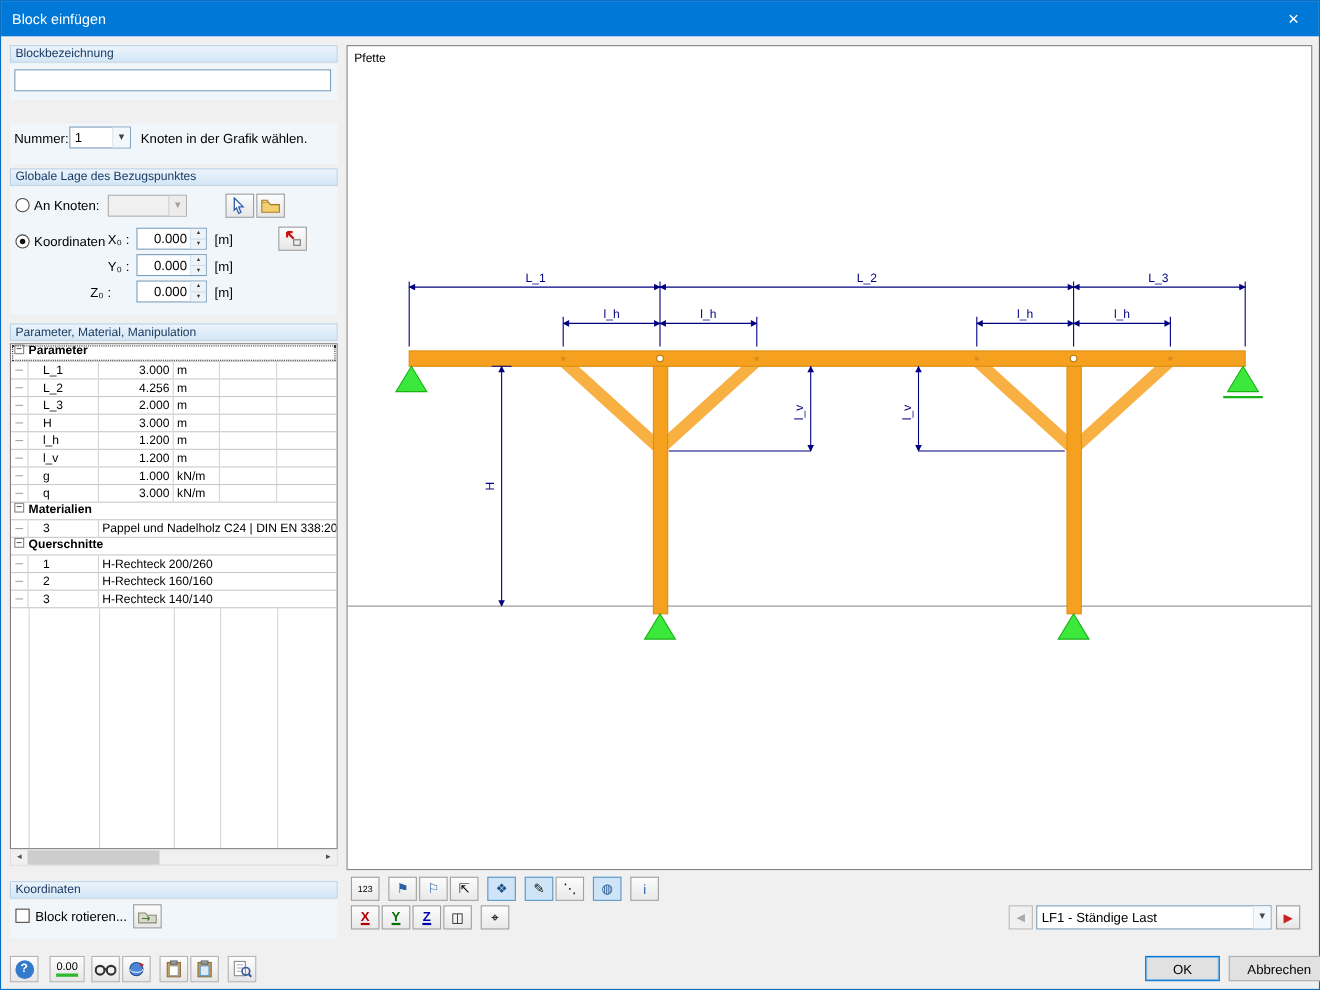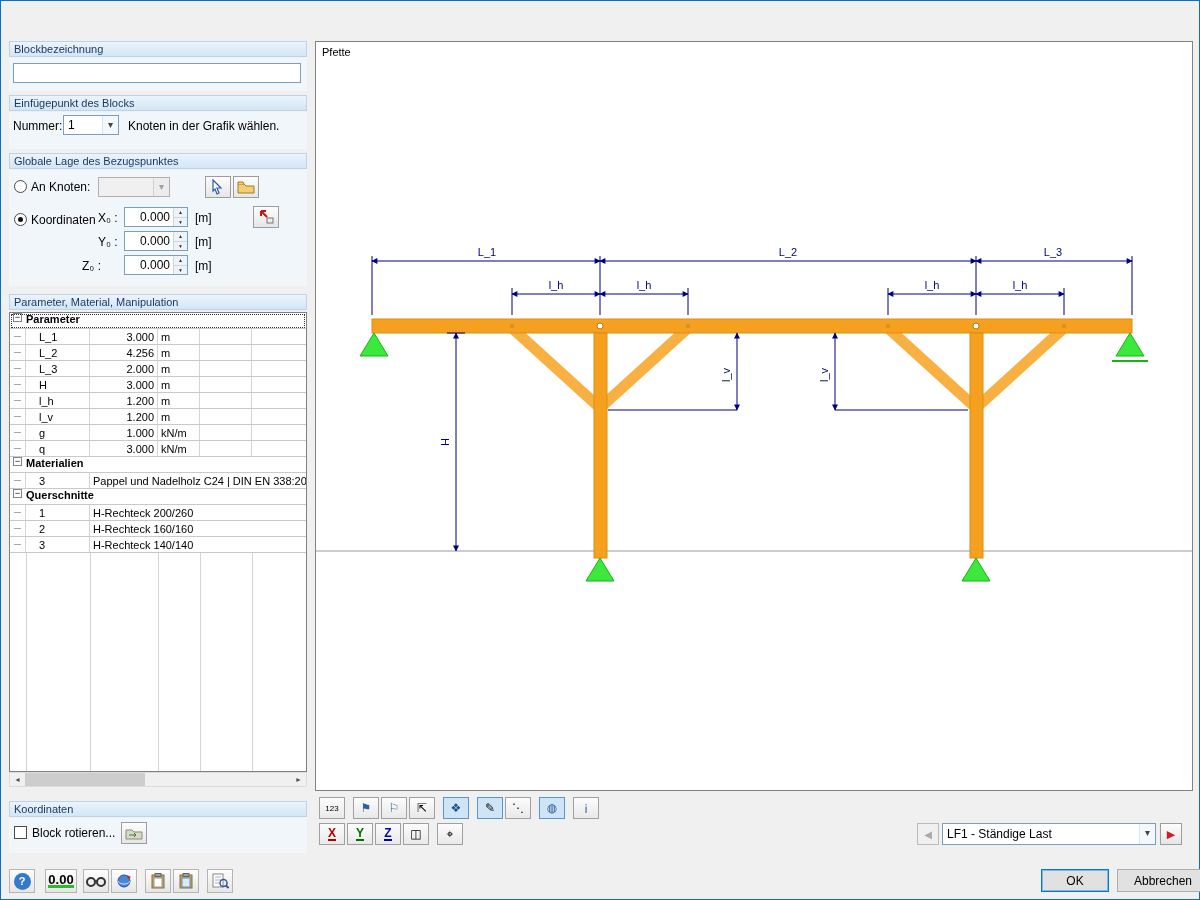--- a/index.html
+++ b/index.html
@@ -72,36 +72,41 @@
   .axis-y { color:#007000; font-weight:bold; border-bottom:2px solid #007000; line-height:12px; }
   .axis-z { color:#0000b0; font-weight:bold; border-bottom:2px solid #0000b0; line-height:12px; }
 
   .lc-prev { position:absolute; left:916px; top:822px; width:22px; height:22px; border:1px solid #bbb; background:#f0f0f0; color:#aaa; font-size:10px; display:flex; align-items:center; justify-content:center; }
   .lc-combo { left:941px; top:822px; width:214px; height:22px; }
   .lc-next { position:absolute; left:1159px; top:822px; width:22px; height:22px; border:1px solid #9d9d9d; background:linear-gradient(#fdfdfd,#e6e6e6); color:#cc2020; font-size:11px; display:flex; align-items:center; justify-content:center; cursor:pointer; }
 
   
   .fbtn { position:absolute; top:868px; width:26px; height:24px; border:1px solid #b5b5b5; background:linear-gradient(#fdfdfd,#e6e6e6); display:flex; align-items:center; justify-content:center; cursor:pointer; }
   .help-glyph { width:17px; height:17px; border-radius:50%; background:#3379cc; color:#fff; font-size:11px; font-weight:bold; text-align:center; line-height:17px; }
-  .units-glyph { font-size:13px; font-weight:bold; border-bottom:3px solid #2eb82e; line-height:10px; }
+  .units-glyph { font-size:10px; font-weight:normal; border-bottom:3px solid #2eb82e; line-height:10px; }
   .btn { position:absolute; top:868px; height:23px; background:#e1e1e1; border:1px solid #adadad; font:12px "Liberation Sans",sans-serif; text-align:center; cursor:pointer; }
   .btn-default { border:1px solid #0078d7; box-shadow:inset 0 0 0 1px #7fb6e4; }
 </style>
 </head>
 <body>
 
 <div class="win">
 
+  <div class="titlebar">
+    <span class="ttl">Block einfügen</span>
+    <span class="close-btn">
+        <span>✕</span>
+      </span>
+  </div>
 
   <div class="sec-body" style="left:8px;top:57px;width:298px;height:33px"></div>
   <div class="sec-hdr" style="left:8px;top:40px;width:298px"><span>Blockbezeichnung</span></div>
   <input class="txt" style="left: 12px; top: 62px; width: 288px;" value="">
 
   <div class="sec-body" style="left:8px;top:111px;width:298px;height:37px"></div>
-  <div class="sec-hdr" style="left:8px;top:94px;width:298px"><span>Einfügepunkt des Blocks</span></div>
   <span class="lbl" style="left:12px;top:118px">Nummer:</span>
   <div class="combo" style="left:62px;top:114px;width:56px">
     <span class="combo-txt">1</span>
     <span class="combo-arrow">▾</span>
   </div>
   <span class="lbl" style="left:127px;top:118px">Knoten in der Grafik wählen.</span>
 
   <div class="sec-body" style="left:8px;top:169px;width:298px;height:116px"></div>
   <div class="sec-hdr" style="left:8px;top:152px;width:298px"><span>Globale Lage des Bezugspunktes</span></div>
 

